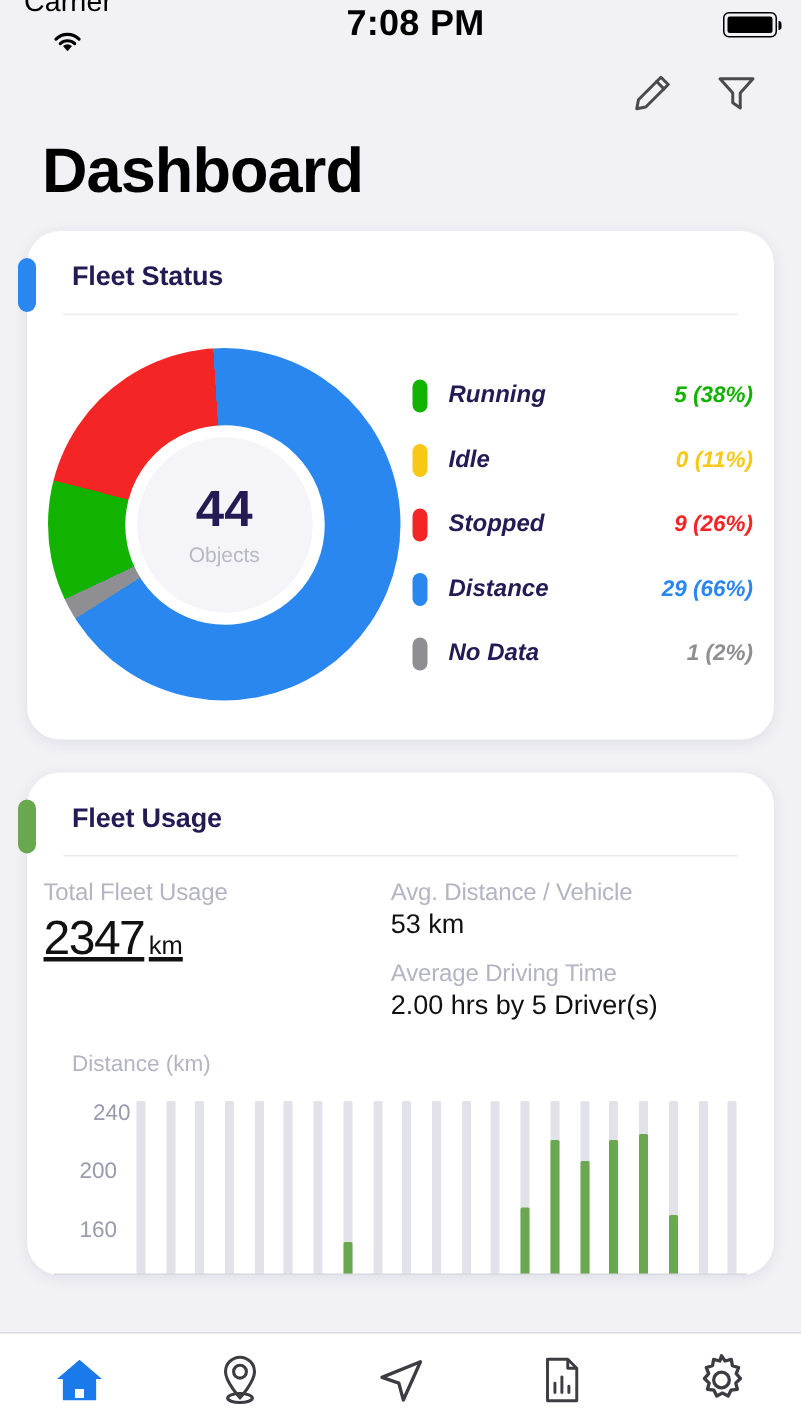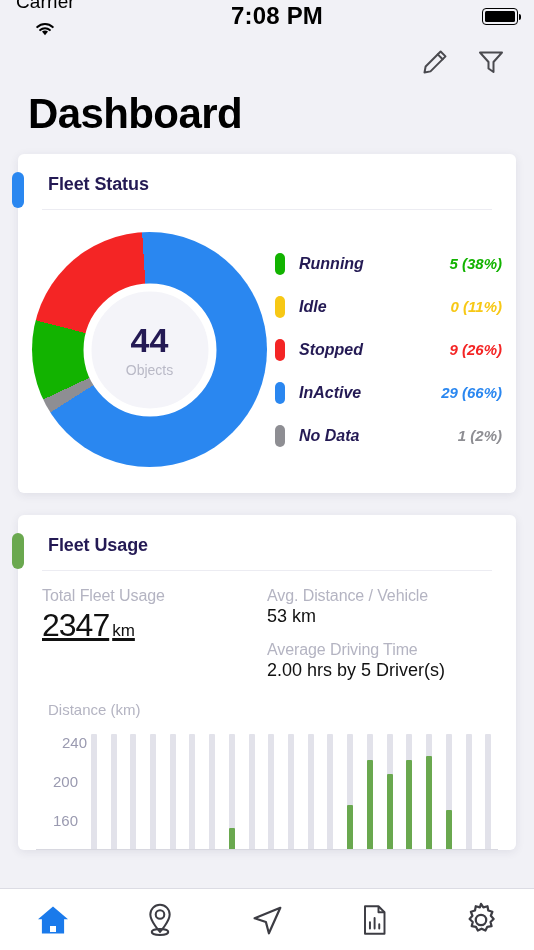--- a/index.html
+++ b/index.html
@@ -39,21 +39,21 @@
   }
   .hicon { cursor: pointer; line-height: 0; }
   .page-title {
     font-size: 42px; font-weight: 700; color: #000;
     padding: 6px 0 16px 28px; letter-spacing: -0.6px;
   }
 
   
   .card {
     position: relative; margin: 0 18px 22px 18px;
-    background: #fff; border-radius: 6px;
+    background: #fff; border-radius: 22px;
     box-shadow: 0 2px 10px rgba(40,40,80,.09);
   }
   .accent {
     position: absolute; left: -6px; top: 18px;
     width: 12px; height: 36px; border-radius: 6px;
   }
   .card-title {
     font-size: 18px; font-weight: 700; color: #241a54;
     padding: 20px 0 14px 30px; letter-spacing: -0.1px;
   }
@@ -77,21 +77,21 @@
     display: flex; align-items: center; height: 43px; font-style: italic;
   }
   .swatch { width: 10px; height: 22px; border-radius: 6px; flex: 0 0 10px; }
   .legend-label {
     font-size: 16px; font-weight: 600; color: #241a54;
     margin-left: 14px; flex: 1;
   }
   .legend-value { font-size: 15px; font-weight: 600; text-align: right; }
 
   
-  .usage-stats { display: flex; padding: 16px 24px 6px 24px; }
+  .usage-stats { display: flex; padding: 16px 24px 6px 11px; }
   .stat-left { flex: 1; }
   .stat-right { flex: 1; text-align: left; }
   .stat-cap { font-size: 16px; color: #b4b4c2; letter-spacing: -0.1px; }
   .stat-big { font-size: 32px; font-weight: 400; color: #111; letter-spacing: -1px; margin-top: 2px; text-decoration: underline; }
   .stat-big .unit { font-size: 17px; letter-spacing: 0; margin-left: 3px; }
   .stat-val { font-size: 18px; color: #111; margin-top: 1px; }
   .stat-block2 { margin-top: 14px; }
 
   
   .chart-area { padding: 14px 0 0 0; position: relative; }
@@ -188,21 +188,21 @@
           <span class="legend-label">Idle</span>
           <span class="legend-value" style="color:#f7c815">0 (11%)</span>
         </div>
         <div class="legend-row">
           <span class="swatch" style="background:#f42525"></span>
           <span class="legend-label">Stopped</span>
           <span class="legend-value" style="color:#f42525">9 (26%)</span>
         </div>
         <div class="legend-row">
           <span class="swatch" style="background:#2a87f0"></span>
-          <span class="legend-label">InActive</span>
+          <span class="legend-label">Distance</span>
           <span class="legend-value" style="color:#2a87f0">29 (66%)</span>
         </div>
         <div class="legend-row">
           <span class="swatch" style="background:#8e8e93"></span>
           <span class="legend-label">No Data</span>
           <span class="legend-value" style="color:#8e8e93">1 (2%)</span>
         </div>
       </div>
     </div>
   </div>

